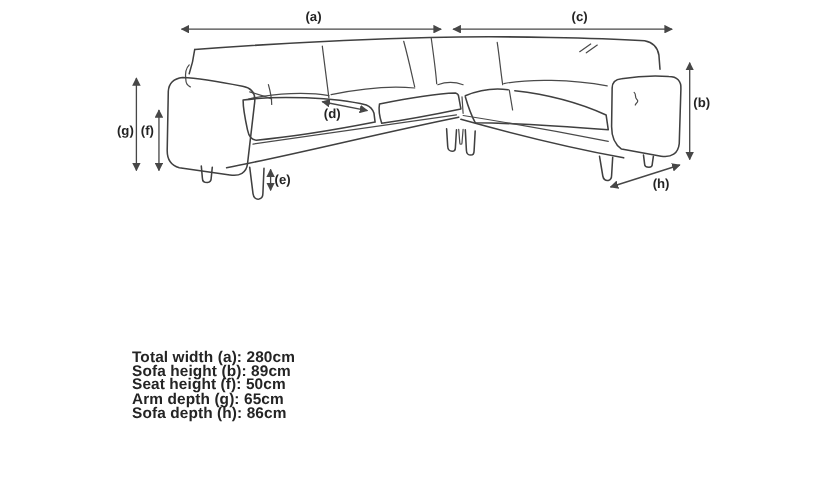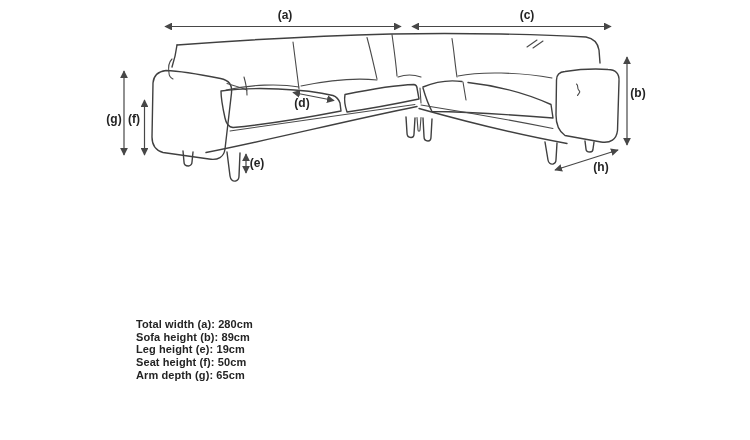--- a/index.html
+++ b/index.html
@@ -6,23 +6,23 @@
     margin: 0; padding: 0;
     width: 750px; height: 440px;
     background: #ffffff;
     font-family: "Liberation Sans", sans-serif;
     overflow: hidden;
   }
   .stage { position: relative; width: 750px; height: 440px; background: #fff; }
   .diagram-svg { position: absolute; left: 0; top: 0; }
   .spec-list {
     position: absolute;
-    left: 136px;
+    left: 120px;
     top: 318px;
-    font-size: 11px;
+    font-size: 14px;
     font-weight: bold;
     color: #242424;
     line-height: 12.7px;
     letter-spacing: 0.1px;
     white-space: nowrap;
   }
   .sofa-line { fill: none; stroke: #404040; stroke-width: 1.4; stroke-linecap: round; stroke-linejoin: round; }
   .sofa-line-thin { fill: none; stroke: #4a4a4a; stroke-width: 1.1; stroke-linecap: round; stroke-linejoin: round; }
   .dim-line { fill: none; stroke: #474747; stroke-width: 1.2; }
   .dim-label { font-family: "Liberation Sans", sans-serif; font-size: 12px; font-weight: bold; fill: #242424; }
@@ -120,18 +120,18 @@
       <text class="dim-label" x="134" y="123" text-anchor="middle">(f)</text>
       <text class="dim-label" x="257" y="167" text-anchor="middle">(e)</text>
       <text class="dim-label" x="302" y="107" text-anchor="middle">(d)</text>
       <text class="dim-label" x="601" y="171" text-anchor="middle">(h)</text>
     </g>
   </svg>
 
   <div class="spec-list">
     <div>Total width (a): 280cm</div>
     <div>Sofa height (b): 89cm</div>
-    <div>Leg height (e): 19cm</div>
     <div>Seat height (f): 50cm</div>
     <div>Arm depth (g): 65cm</div>
+    <div>Sofa depth (h): 86cm</div>
   </div>
 
 </div>
 
 </body></html>

